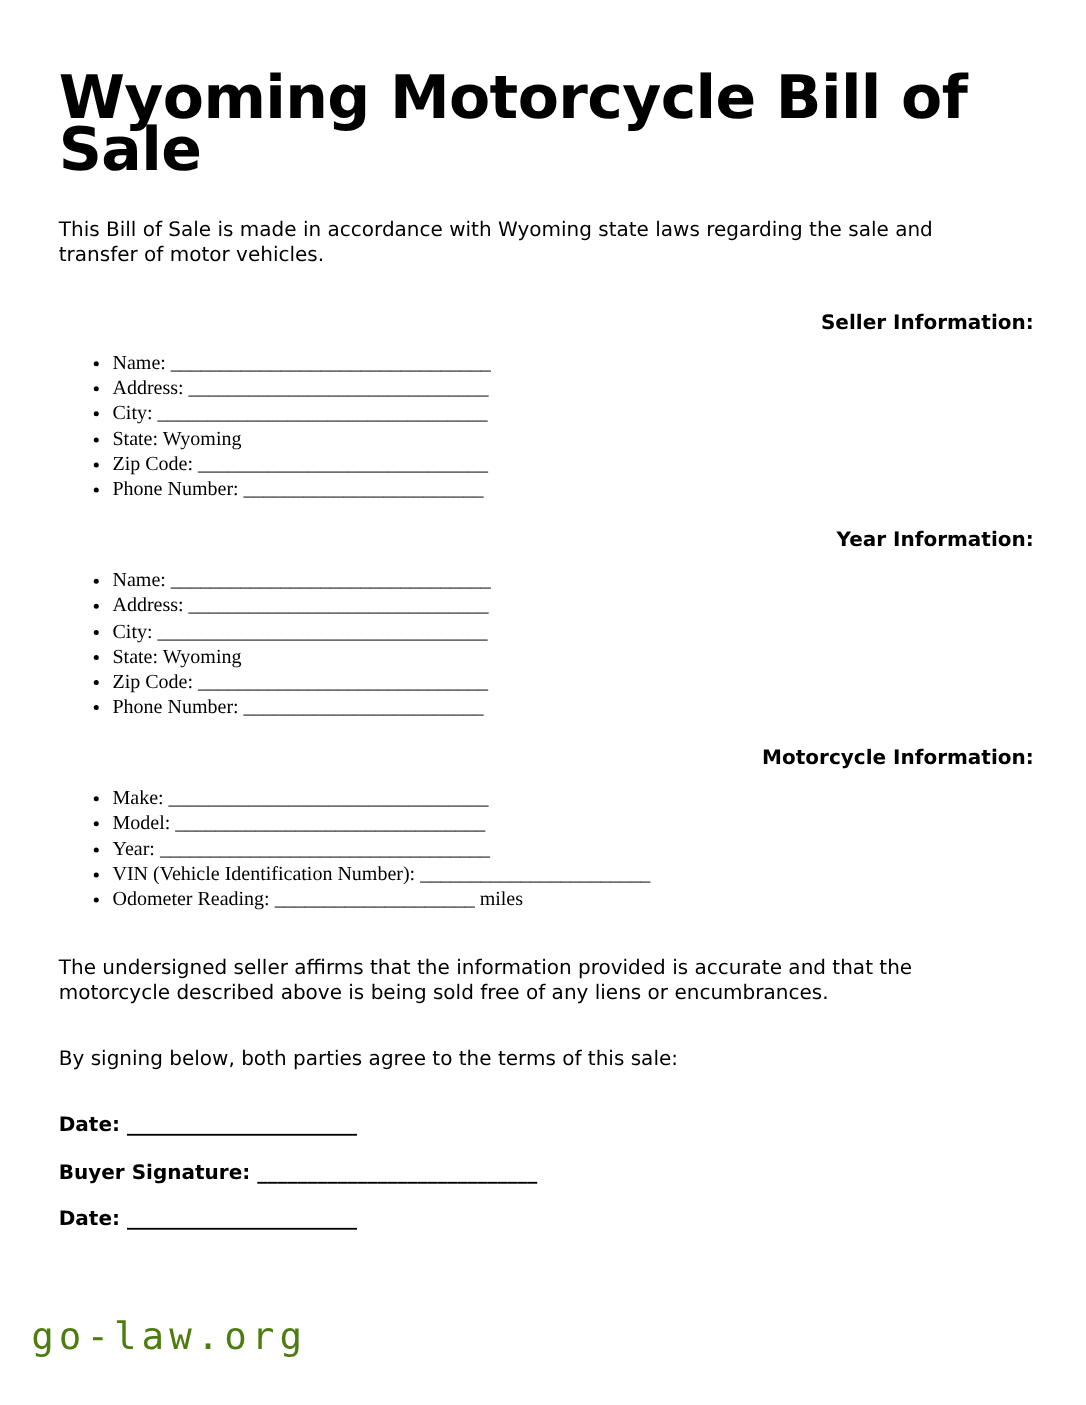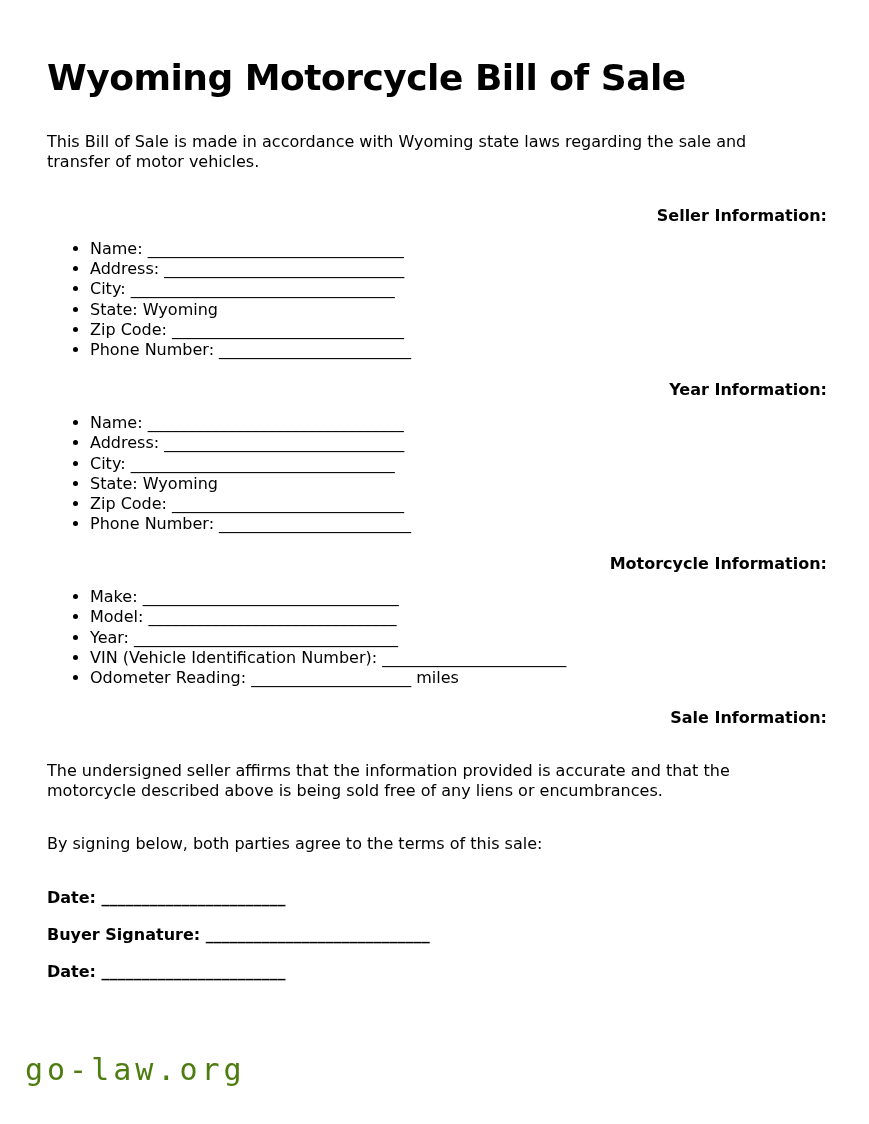--- a/index.html
+++ b/index.html
@@ -11,40 +11,41 @@
     font-family: "DejaVu Sans", "Liberation Sans", sans-serif;
     font-size: 16px;
     line-height: 20.3px;
     position: relative;
     overflow: hidden;
   }
   .page {
     padding: 57px 42px 0 47px;
   }
   h1 {
-    font-size: 36px;
+    font-size: 48px;
     line-height: 42px;
     letter-spacing: -0.5px;
     font-weight: bold;
     margin: 0 0 24px 0;
   }
   p {
     margin: 33px 0;
     white-space: pre-line;
   }
   h3 {
     font-size: 16px;
     font-weight: bold;
     margin: 19px 0 13px 0;
     text-align: right;
   }
   ul {
     margin: 13px 0 19px 0;
     padding-left: 43px;
     list-style: disc;
+    font-family: Liberation Serif, serif;
   }
   li {
     line-height: 20.3px;
   }
   .sig {
     font-weight: bold;
     margin: 17px 0;
   }
   .watermark {
     position: absolute;
@@ -88,21 +89,20 @@
 
   <h3>Motorcycle Information:</h3>
   <ul>
     <li>Make: ________________________________</li>
     <li>Model: _______________________________</li>
     <li>Year: _________________________________</li>
     <li>VIN (Vehicle Identification Number): _______________________</li>
     <li>Odometer Reading: ____________________ miles</li>
   </ul>
 
-  <h3>Sale Information:</h3>
 
   <p>The undersigned seller affirms that the information provided is accurate and that the
 motorcycle described above is being sold free of any liens or encumbrances.</p>
 
   <p>By signing below, both parties agree to the terms of this sale:</p>
 
   <p class="sig">Date: _______________________</p>
   <p class="sig">Buyer Signature: ____________________________</p>
   <p class="sig">Date: _______________________</p>
 

